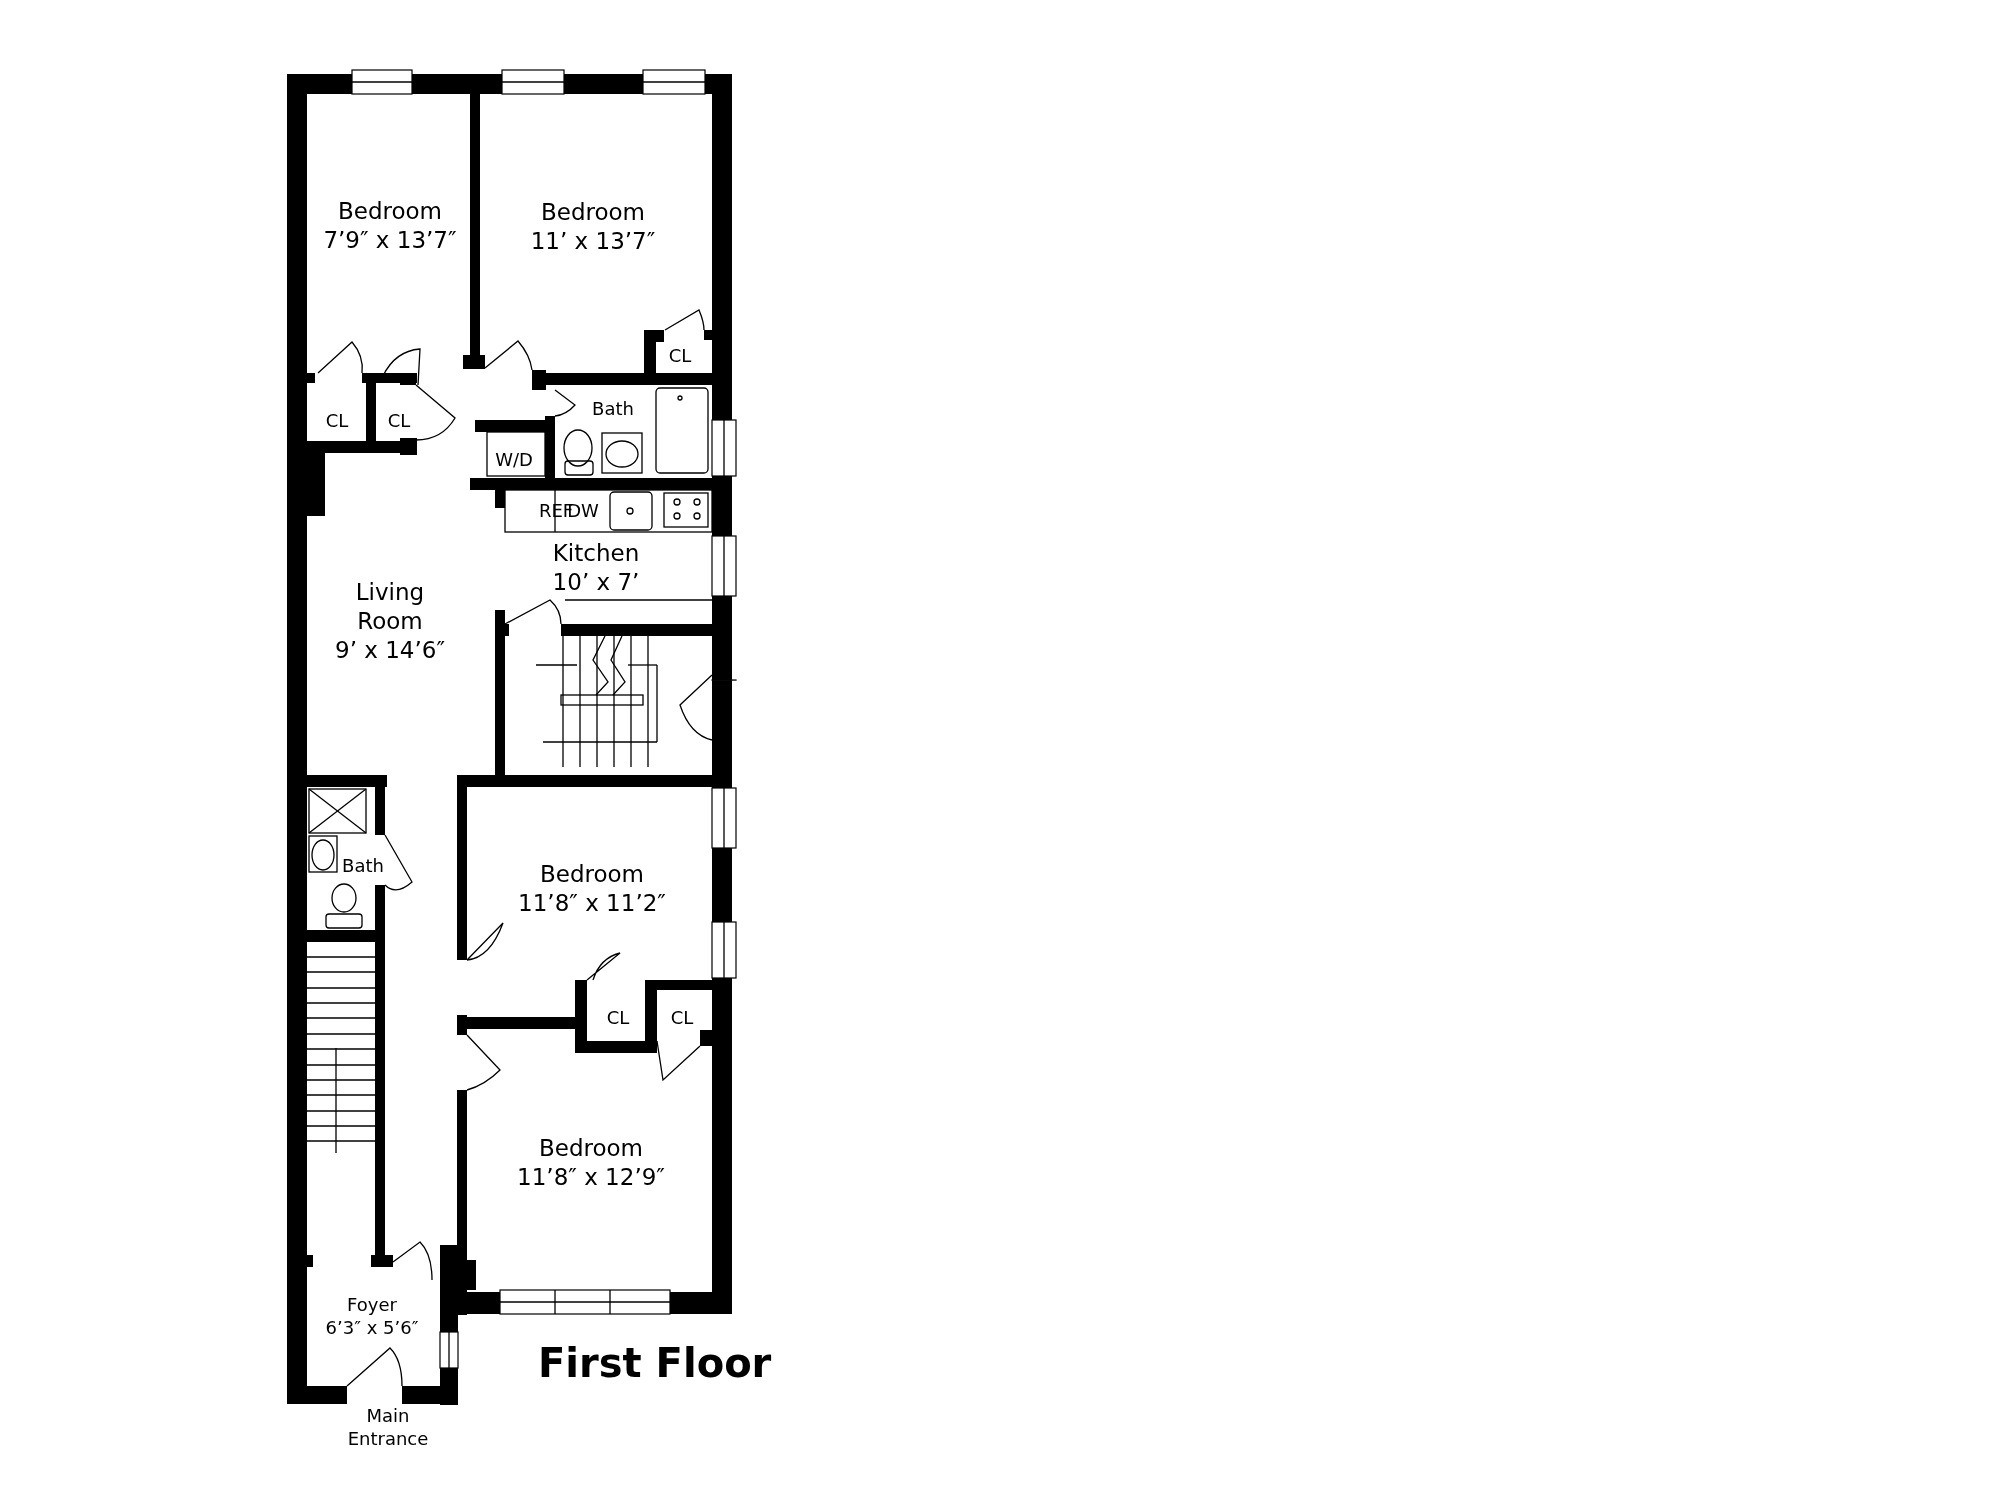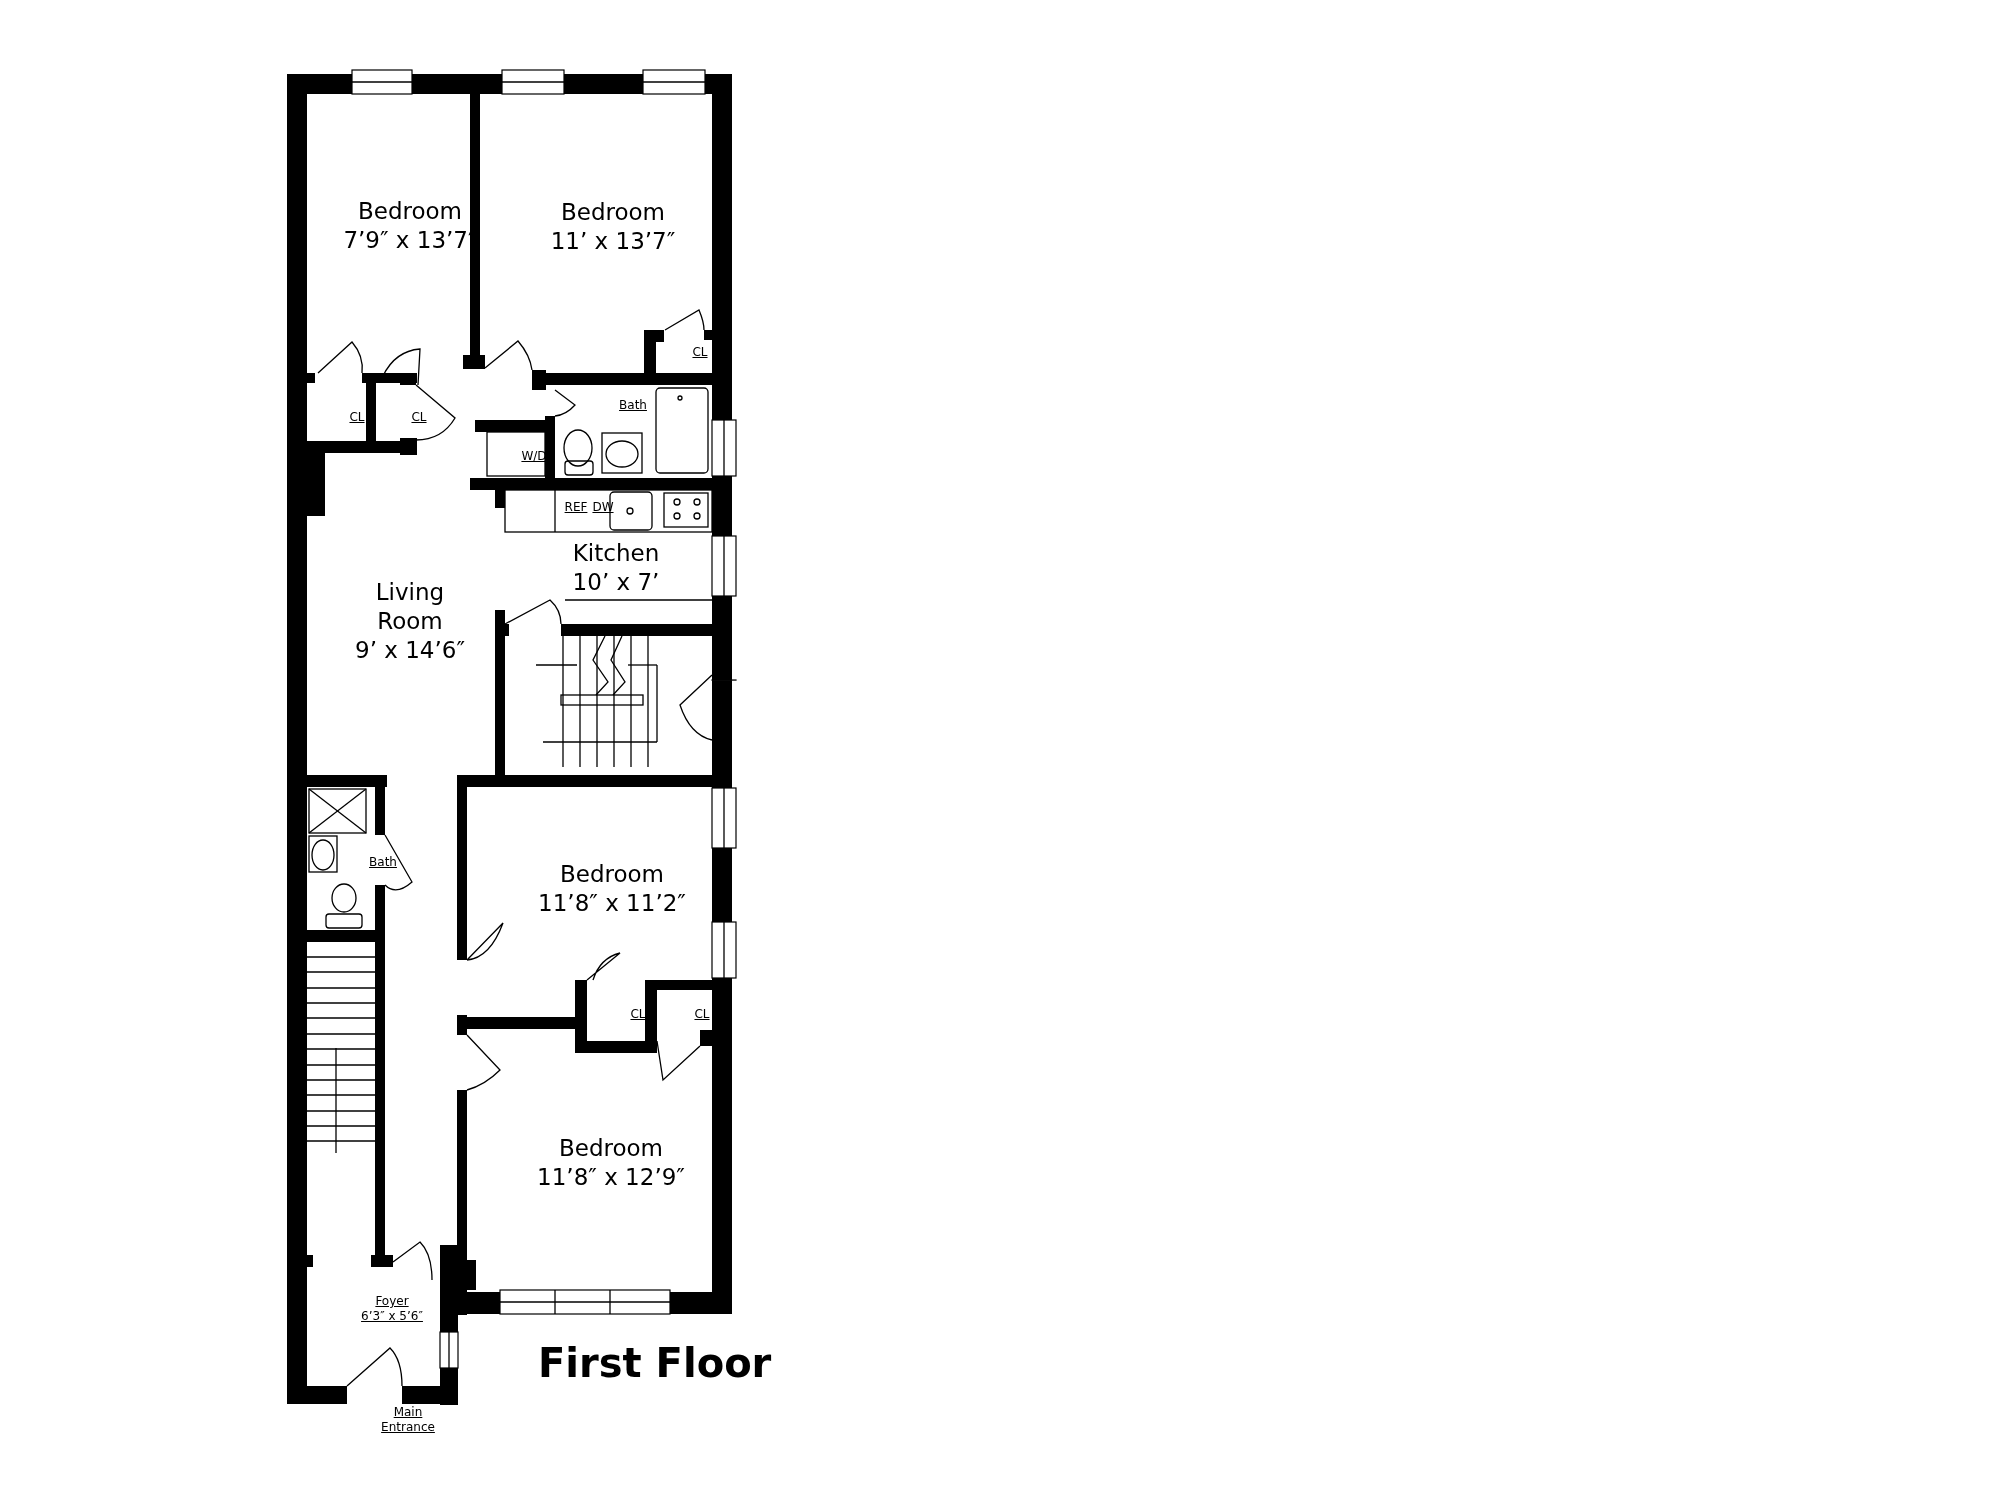--- a/index.html
+++ b/index.html
@@ -1,23 +1,23 @@
 <!DOCTYPE html>
 <html><head>
 <meta charset="utf-8">
 <style>
   html,body{margin:0;padding:0;background:#ffffff;}
   body{width:2007px;height:1512px;position:relative;overflow:hidden;font-family:"DejaVu Sans","Liberation Sans",sans-serif;}
   svg{position:absolute;left:0;top:0;}
   .wall{fill:#000000;}
   .thin{fill:none;stroke:#000;stroke-width:1.3;}
   .win{fill:#ffffff;stroke:#000;stroke-width:1.2;}
-  .lbl{position:absolute;text-align:center;color:#000;font-family:"DejaVu Sans",sans-serif;line-height:1.25;white-space:nowrap;transform:translateX(-50%);margin-left:20px;}
+  .lbl{position:absolute;text-align:center;color:#000;font-family:"DejaVu Sans",sans-serif;line-height:1.25;white-space:nowrap;transform:translateX(-50%);}
   .room{font-size:23px;}
-  .small{font-size:12px;text-decoration:underline;}
+  .small{font-size:18px;}
   .title{position:absolute;font-family:"DejaVu Sans",sans-serif;font-weight:bold;font-size:40px;color:#000;white-space:nowrap;margin-top:20px;}
 </style>
 </head>
 <body>
 
 <svg width="2007" height="1512" viewBox="0 0 2007 1512" xmlns="http://www.w3.org/2000/svg">
 
   <g>
     <rect class="wall" x="287" y="74" width="20" height="1330"></rect>
     <rect class="wall" x="712" y="74" width="20" height="1240"></rect>

